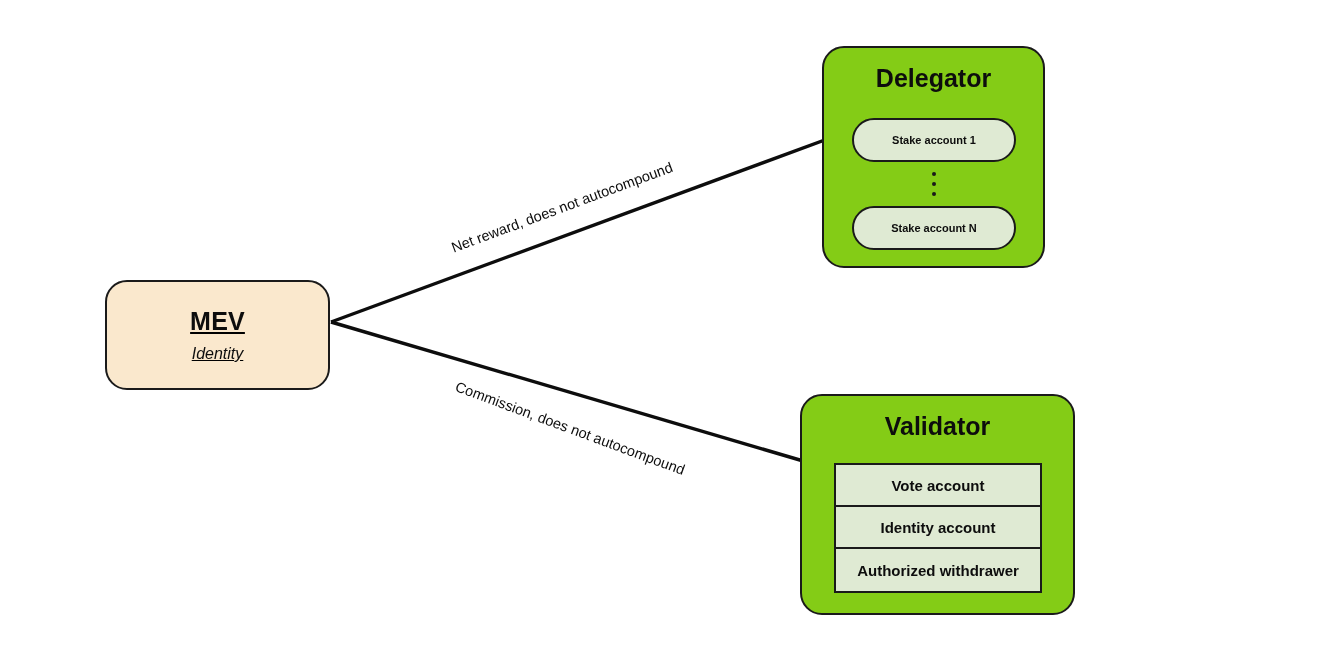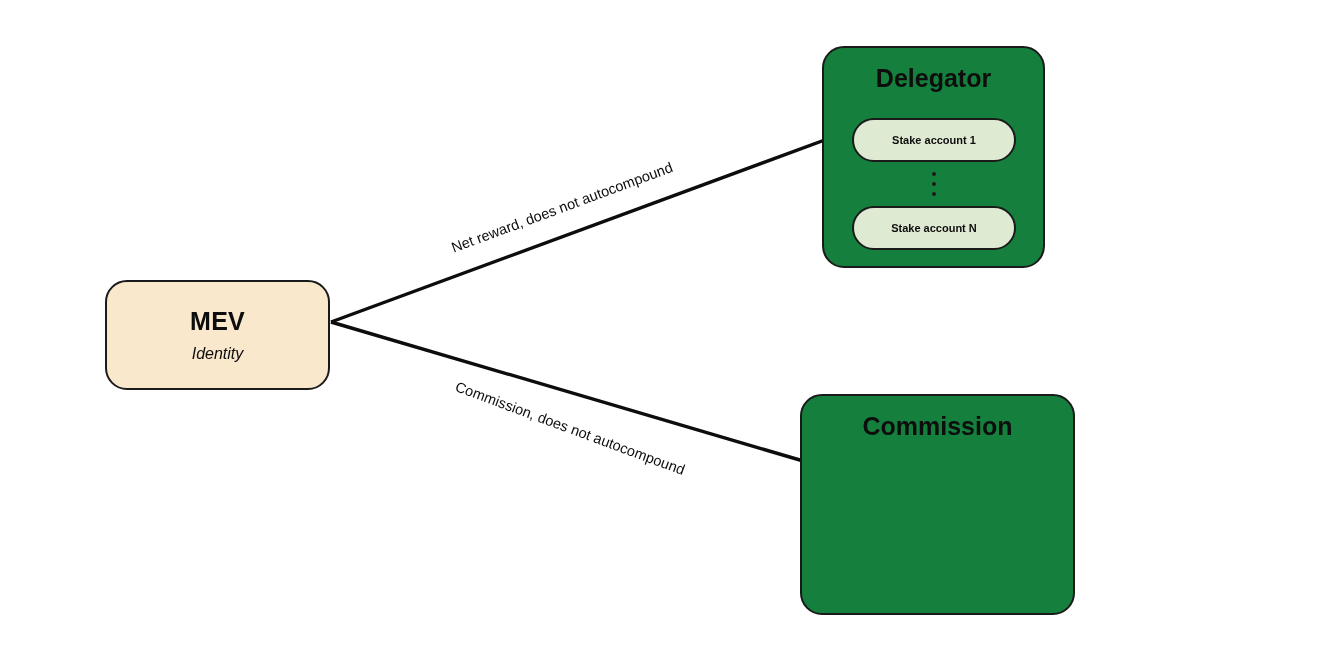--- a/index.html
+++ b/index.html
@@ -39,38 +39,39 @@
     height: 110px;
     box-sizing: border-box;
     background: #fae8cd;
     border: 2px solid #1a1a1a;
     border-radius: 22px;
     display: flex;
     flex-direction: column;
     align-items: center;
     justify-content: center;
     gap: 9px;
+    text-decoration: underline;
   }
   .mev-title {
     font-size: 25px;
     font-weight: bold;
     color: #0d0d0d;
     letter-spacing: 0.2px;
   }
   .mev-sub {
     font-size: 16px;
     font-style: italic;
     color: #0d0d0d;
   }
 
   
   .group-box {
     position: absolute;
     box-sizing: border-box;
-    background: #15803d;
+    background: #84cc16;
     border: 2px solid #1a1a1a;
     border-radius: 22px;
     padding-left: 28px;
   }
   .group-title {
     position: absolute;
     left: 0;
     right: 0;
     text-align: center;
     font-size: 25px;
@@ -217,17 +218,28 @@
         <i></i>
     </div>
 
     <div class="stake-pill" id="stake-pill-n">
       <span>Stake account N</span>
     </div>
   </div>
 
   <div class="group-box" id="validator-box">
 
-    <div class="group-title">Commission</div>
-
+    <div class="group-title">Validator</div>
+
+    <div class="acct-table">
+      <div class="acct-row">
+        <span>Vote account</span>
+      </div>
+      <div class="acct-row">
+        <span>Identity account</span>
+      </div>
+      <div class="acct-row">
+        <span>Authorized withdrawer</span>
+      </div>
+    </div>
   </div>
 
 </div>
 
 </body></html>

